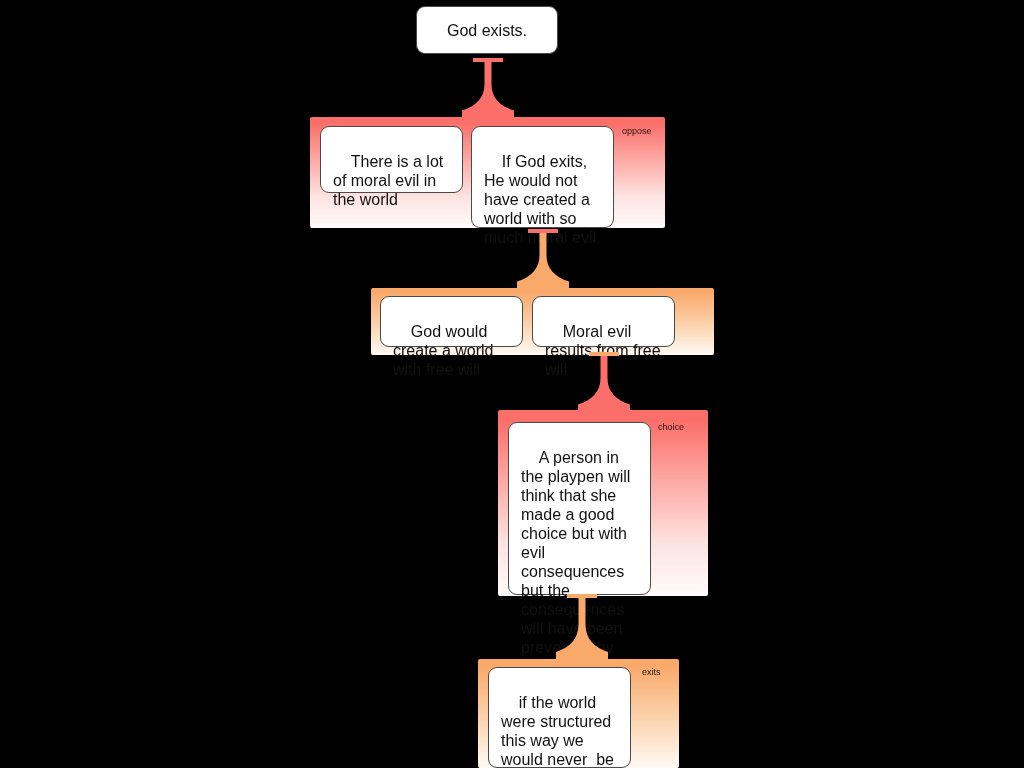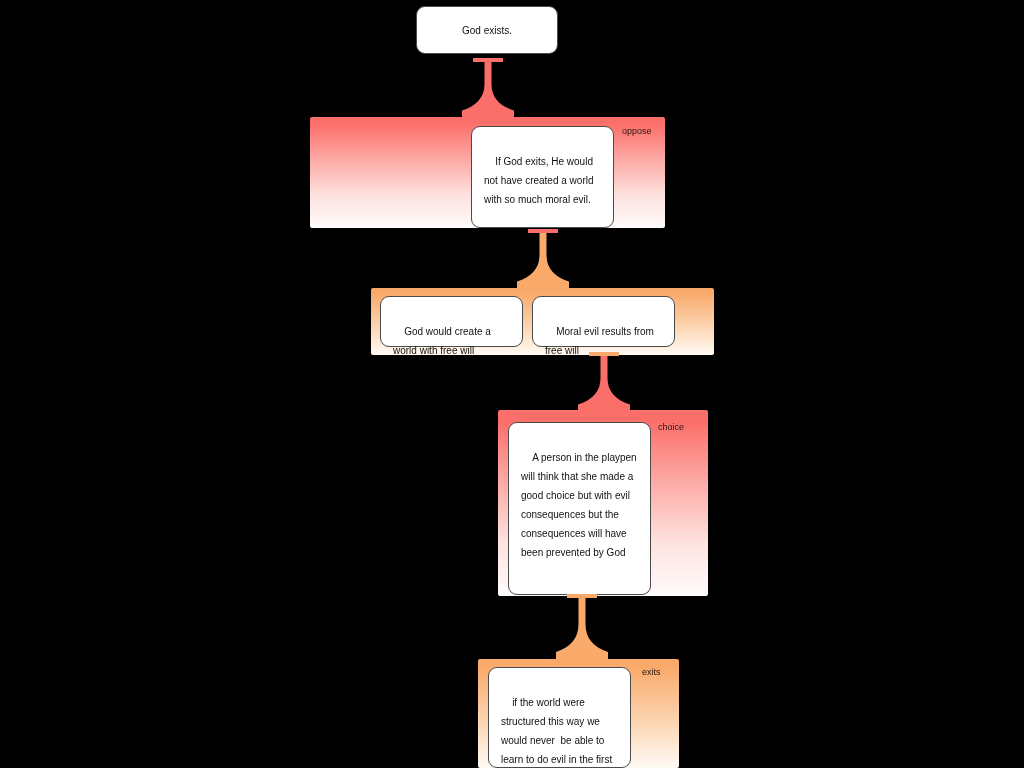--- a/index.html
+++ b/index.html
@@ -23,21 +23,21 @@
     background: #000000;
   }
 
   
   .claim-box {
     position: absolute;
     background: #ffffff;
     border: 1px solid #4a4a4a;
     border-radius: 9px;
     box-sizing: border-box;
-    font-size: 10px;
+    font-size: 16px;
     line-height: 19px;
     color: #111111;
     padding: 6px 10px 7px 12px;
     white-space: pre-wrap;
   }
   .claim-box.centered {
     display: flex;
     align-items: center;
     justify-content: center;
     padding: 0;
@@ -84,20 +84,23 @@
   <div class="connector" style="left:462px; top:58px; width:52px; height:60px;">
     <svg width="52" height="60" viewBox="0 0 52 60" aria-hidden="true">
       <rect x="11" y="0" width="30" height="4" fill="#fb6f6a"></rect>
       <path d="M22.5 4 L29.5 4 L29.5 26 C29.5 40 38 48 52 52.5 L52 60 L0 60 L0 52.5 C14 48 22.5 40 22.5 26 Z" fill="#fb6f6a"></path>
     </svg>
   </div>
 
   <div class="group-panel oppose" style="left:310px; top:117px; width:355px; height:111px;"></div>
   <div class="relation-label" style="left:622px; top:126px;">oppose</div>
 
+  <div class="claim-box" style="left:320px; top:126px; width:143px; height:67px;">
+    <span>There is a lot of moral evil in the world</span>
+  </div>
 
   <div class="claim-box" style="left:471px; top:126px; width:143px; height:102px;">
     <span>If God exits, He would not have created a world with so much moral evil.</span>
   </div>
 
   <div class="connector" style="left:517px; top:229px; width:52px; height:60px;">
     <svg width="52" height="60" viewBox="0 0 52 60" aria-hidden="true">
       <rect x="11" y="0" width="30" height="4" fill="#fb6f6a"></rect>
       <path d="M22.5 4 L29.5 4 L29.5 26 C29.5 40 38 48 52 52.5 L52 60 L0 60 L0 52.5 C14 48 22.5 40 22.5 26 Z" fill="#f9a96a"></path>
     </svg>

